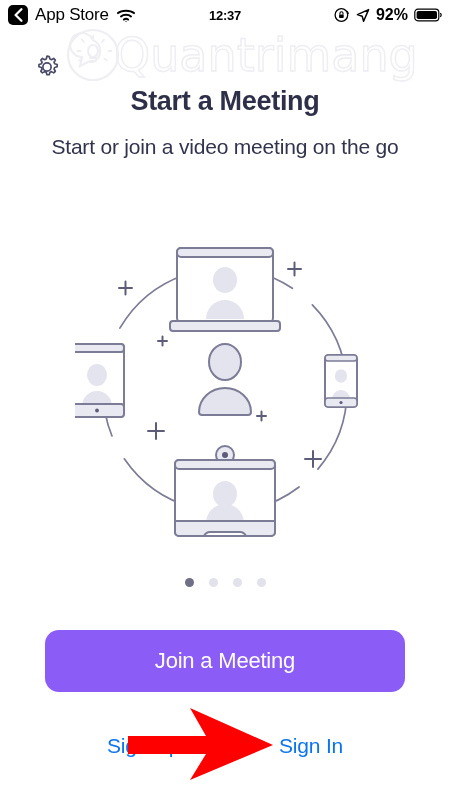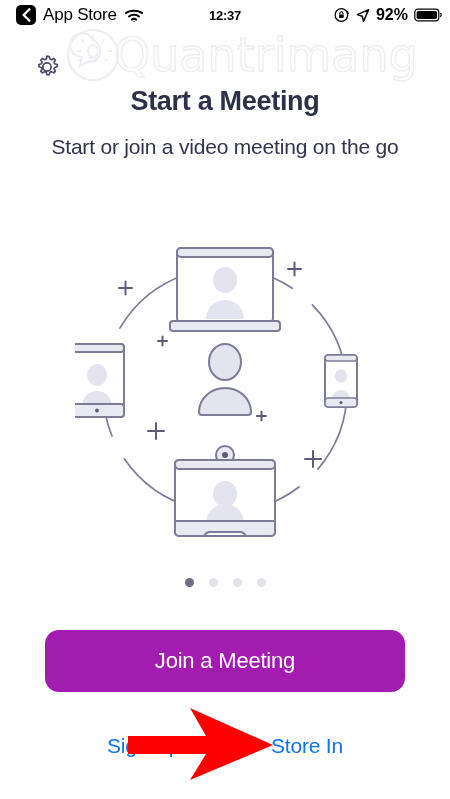--- a/index.html
+++ b/index.html
@@ -29,21 +29,20 @@
     color: #000;
     font-size: 17px;
     font-weight: 600;
   }
   #status-left {
     display: flex;
     align-items: center;
     gap: 7px;
     padding-left: 8px;
     flex: 0 0 auto;
-    margin-left: 8px;
   }
   #status-center {
     position: absolute;
     left: 0; right: 0;
     top: 0; height: 30px;
     display: flex;
     align-items: center;
     justify-content: center;
     font-size: 13px;
     font-weight: 600;
@@ -143,21 +142,21 @@
   }
   .dot.active { background: #6f6f86; }
 
   
   #join-meeting-button {
     position: absolute;
     left: 45px; top: 630px;
     width: 360px; height: 62px;
     border: none;
     border-radius: 14px;
-    background: #a21caf;
+    background: #8b5cf6;
     color: #ffffff;
     font-size: 22px;
     font-family: "Liberation Sans", sans-serif;
     font-weight: 500;
     letter-spacing: -0.2px;
     cursor: pointer;
   }
 
   
   #auth-links {
@@ -324,21 +323,21 @@
     <span class="dot active"></span>
     <span class="dot"></span>
     <span class="dot"></span>
     <span class="dot"></span>
   </div>
 
   <button id="join-meeting-button">Join a Meeting</button>
 
   <div id="auth-links">
     <span class="auth-link">Sign Up</span>
-    <span class="auth-link">Store In</span>
+    <span class="auth-link">Sign In</span>
   </div>
 
   <div id="annotation-arrow">
     <svg width="145" height="72" viewBox="0 0 145 72">
       <path d="M0 28 H78 L62 0 L145 37 L62 72 L78 46 H0 Z" fill="#fe0000"></path>
     </svg>
   </div>
 
 </div>
 

